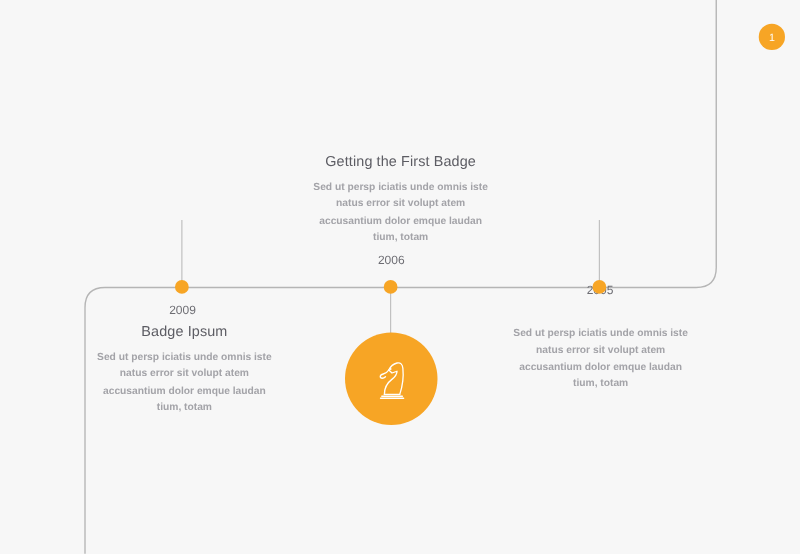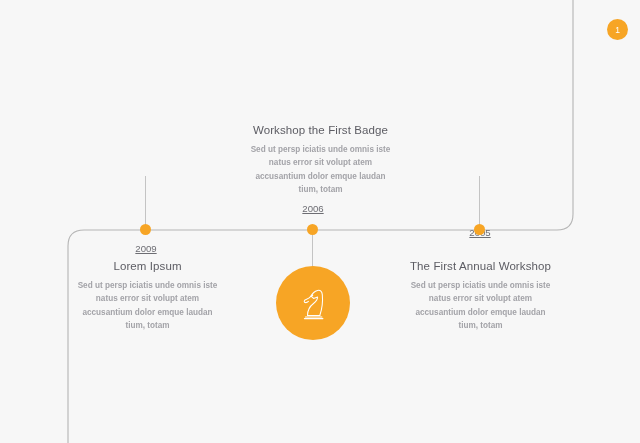--- a/index.html
+++ b/index.html
@@ -48,21 +48,20 @@
     font-weight: bold;
   }
   .block-body span { display: block; }
 
   .year {
     position: absolute;
     font-size: 9.6px;
     color: #6d6d73;
     text-align: center;
     white-space: nowrap;
-    text-decoration: underline;
   }
 
   
   #block-top {
     left: 233px;
     top: 124px;
     width: 175px;
   }
   #year-center {
     left: 263px;
@@ -148,44 +147,43 @@
 
     <line x1="145.5" y1="176" x2="145.5" y2="228" stroke="#bdbdbd" stroke-width="0.9"></line>
 
     <line x1="479.5" y1="176" x2="479.5" y2="228" stroke="#bdbdbd" stroke-width="0.9"></line>
 
     <line x1="312.5" y1="231" x2="312.5" y2="274" stroke="#bdbdbd" stroke-width="0.9"></line>
 
   </svg>
 
   <div class="block" id="block-top">
-    <div class="block-title">Workshop the First Badge</div>
+    <div class="block-title">Getting the First Badge</div>
     <div class="block-body">
       <span>Sed ut persp iciatis unde omnis iste</span>
       <span>natus error sit volupt atem</span>
       <span>accusantium dolor emque laudan</span>
       <span>tium, totam</span>
     </div>
   </div>
   <div class="year" id="year-center">2006</div>
 
   <div class="year" id="year-left">2009</div>
   <div class="block" id="block-left">
-    <div class="block-title">Lorem Ipsum</div>
+    <div class="block-title">Badge Ipsum</div>
     <div class="block-body">
       <span>Sed ut persp iciatis unde omnis iste</span>
       <span>natus error sit volupt atem</span>
       <span>accusantium dolor emque laudan</span>
       <span>tium, totam</span>
     </div>
   </div>
 
   <div class="year" id="year-right">2005</div>
   <div class="block" id="block-right">
-    <div class="block-title">The First Annual Workshop</div>
     <div class="block-body">
       <span>Sed ut persp iciatis unde omnis iste</span>
       <span>natus error sit volupt atem</span>
       <span>accusantium dolor emque laudan</span>
       <span>tium, totam</span>
     </div>
   </div>
 
   <div class="dot" id="dot-left"></div>
   <div class="dot" id="dot-center"></div>

